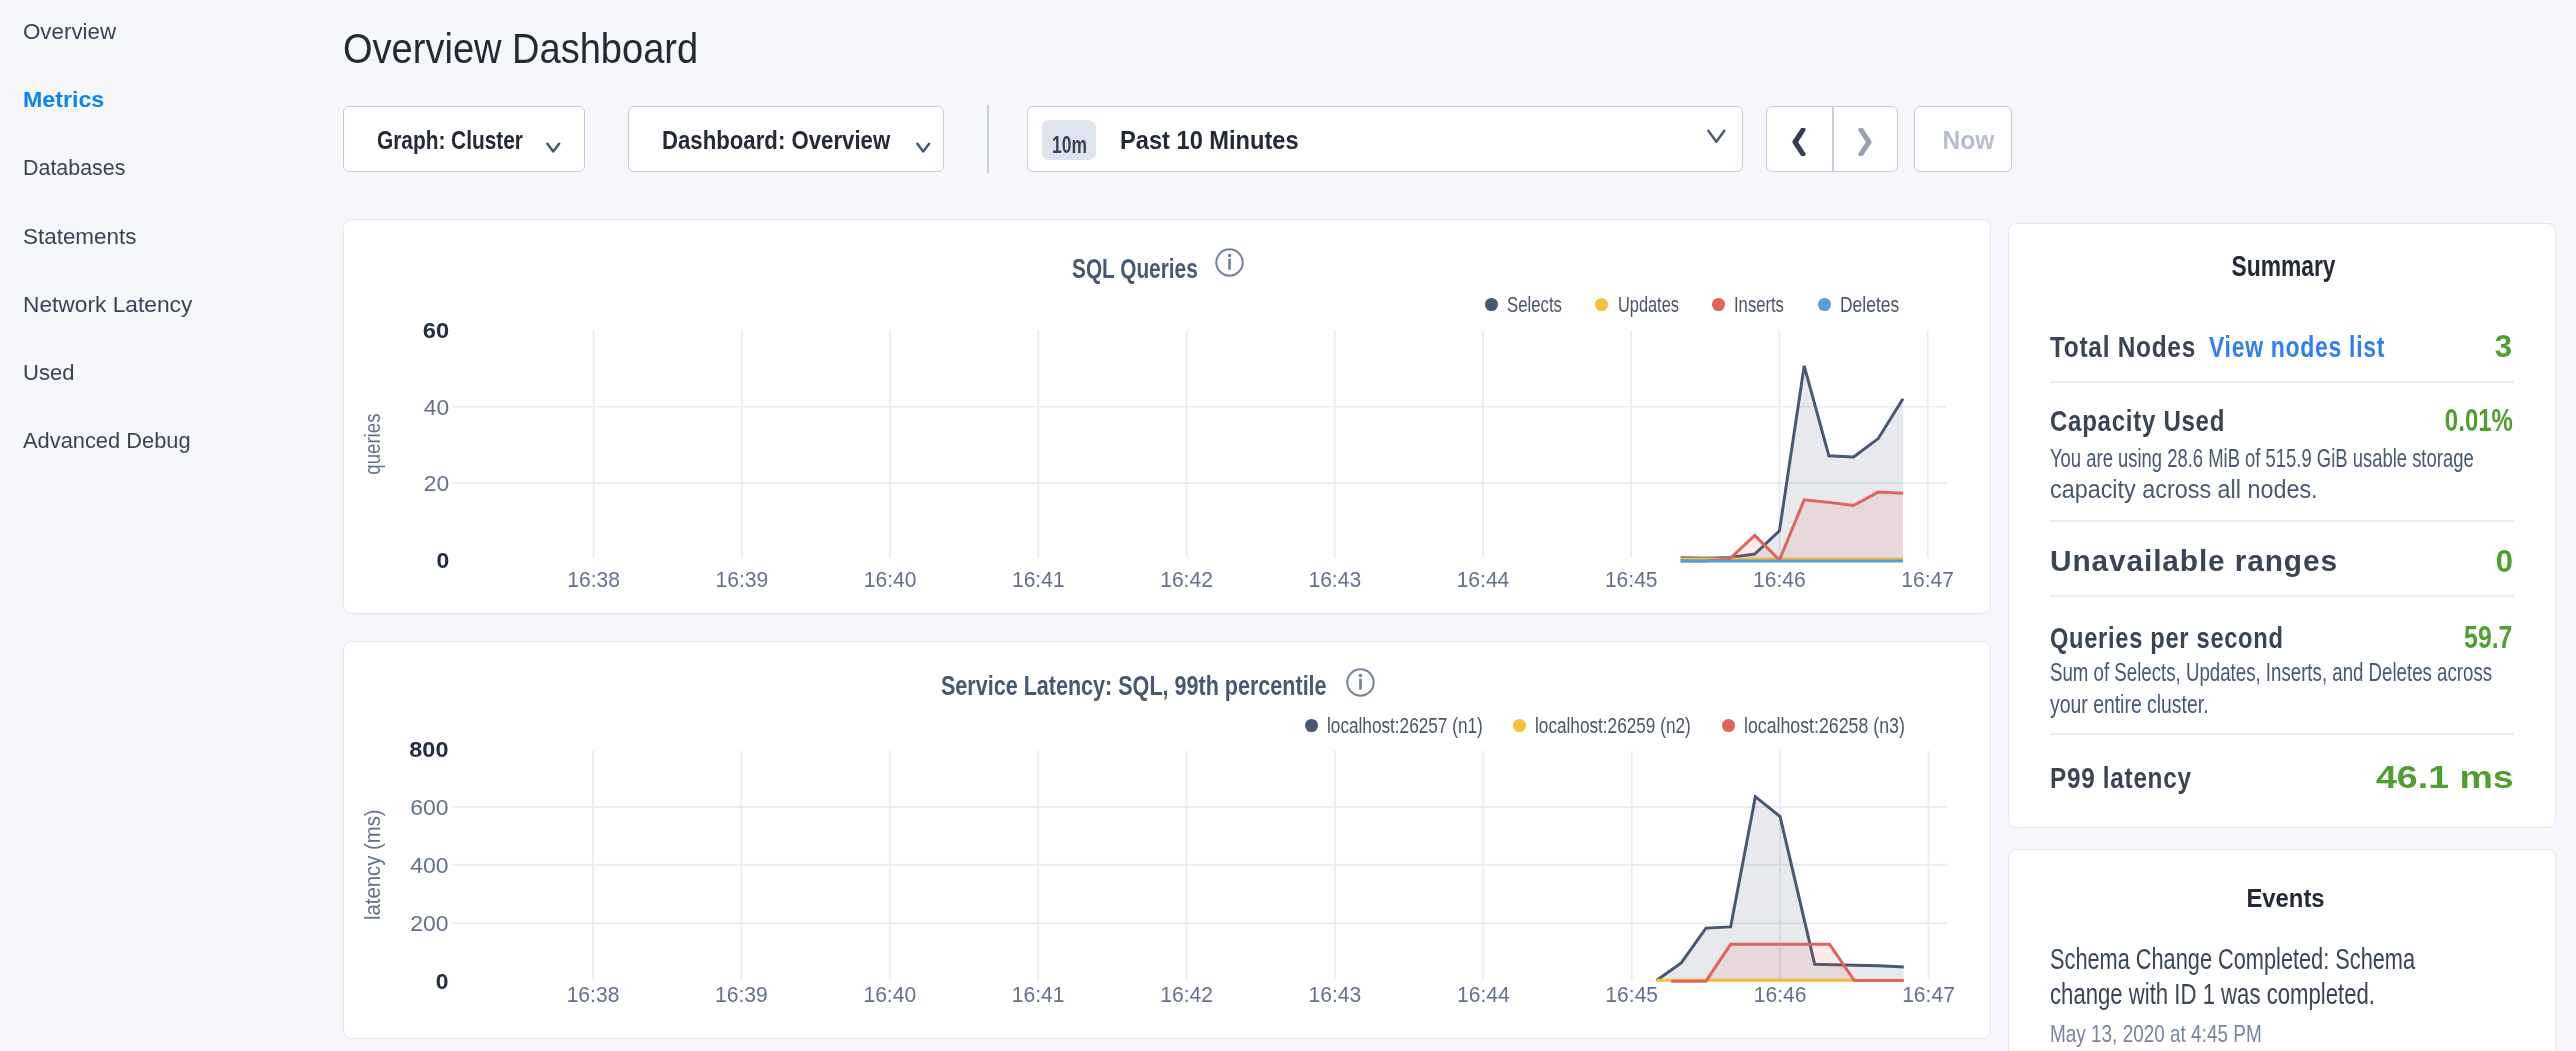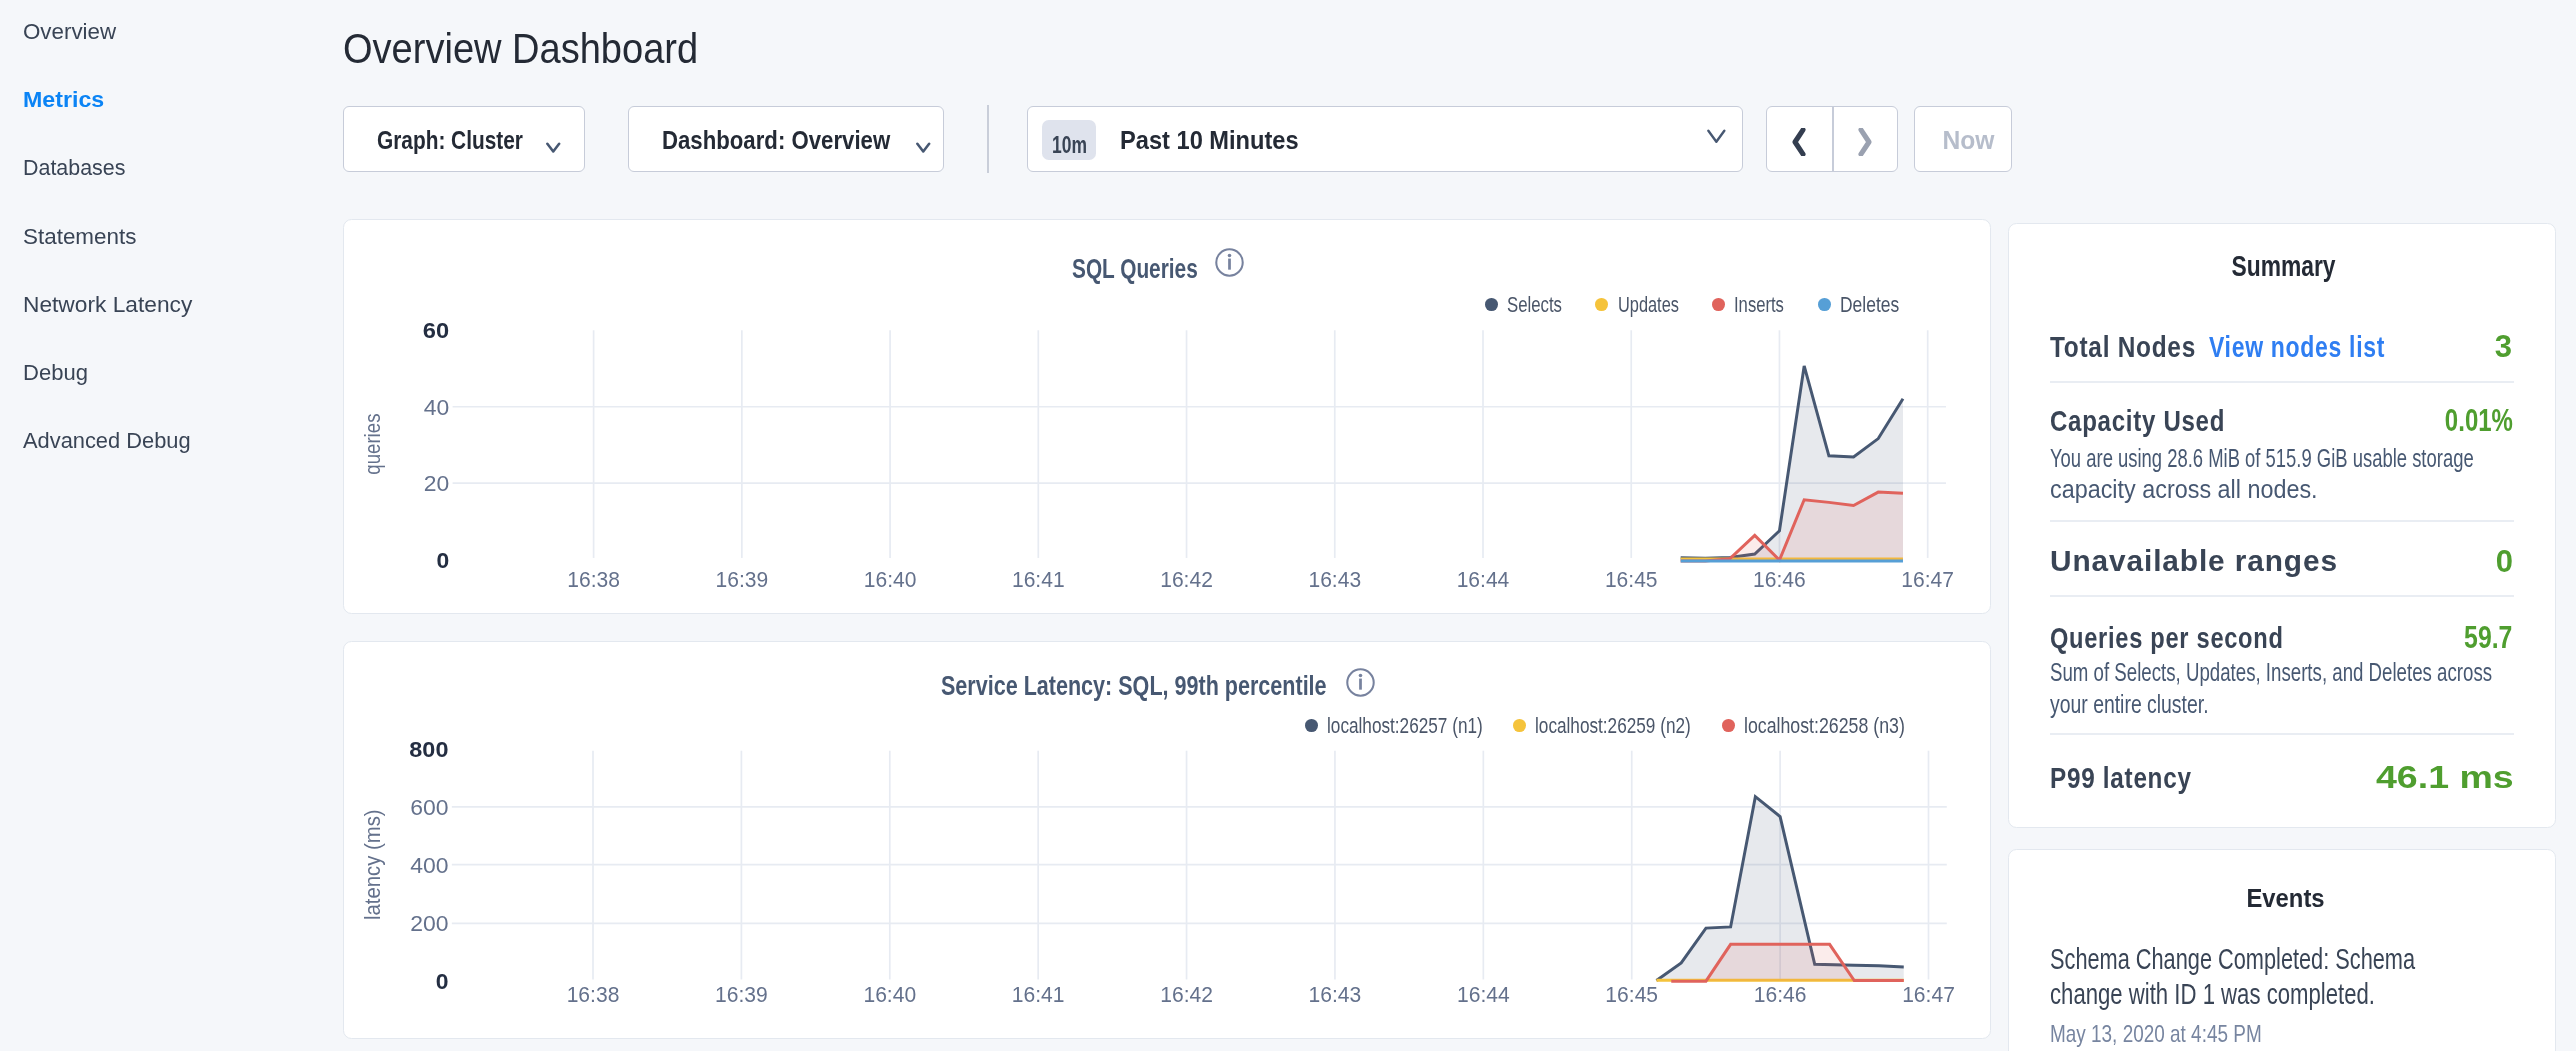--- a/index.html
+++ b/index.html
@@ -4,21 +4,21 @@
 body{width:2576px;height:1051px;overflow:hidden;background:#f5f7fa;font-family:"Liberation Sans",sans-serif;position:relative}
 .card{position:absolute;background:#fff;border:1.7px solid #e3e8ef;border-radius:8.5px;box-sizing:border-box}
 .cbox{position:absolute;background:#fff;border:1.7px solid #c7ccd9;border-radius:6px;box-sizing:border-box}
 .divider{position:absolute;height:1.7px;background:#e9edf3}
 </style></head><body>
 <div style="position:absolute;left:23px;top:21px;font-size:22px;line-height:1;font-weight:400;color:#394455;transform:scaleX(1.0153);transform-origin:left top;white-space:nowrap">Overview</div>
 <div style="position:absolute;left:23px;top:89px;font-size:22px;line-height:1;font-weight:700;color:#0b84f5;transform:scaleX(1.0548);transform-origin:left top;white-space:nowrap">Metrics</div>
 <div style="position:absolute;left:23px;top:157px;font-size:22px;line-height:1;font-weight:400;color:#394455;transform:scaleX(0.9737);transform-origin:left top;white-space:nowrap">Databases</div>
 <div style="position:absolute;left:23px;top:226px;font-size:22px;line-height:1;font-weight:400;color:#394455;transform:scaleX(1.0193);transform-origin:left top;white-space:nowrap">Statements</div>
 <div style="position:absolute;left:23px;top:294px;font-size:22px;line-height:1;font-weight:400;color:#394455;transform:scaleX(1.0331);transform-origin:left top;white-space:nowrap">Network Latency</div>
-<div style="position:absolute;left:23px;top:362px;font-size:22px;line-height:1;font-weight:400;color:#394455;transform:scaleX(1.0017);transform-origin:left top;white-space:nowrap">Debug</div>
+<div style="position:absolute;left:23px;top:362px;font-size:22px;line-height:1;font-weight:400;color:#394455;transform:scaleX(1.0017);transform-origin:left top;white-space:nowrap">Used</div>
 <div style="position:absolute;left:23px;top:430px;font-size:22px;line-height:1;font-weight:400;color:#394455;transform:scaleX(0.9929);transform-origin:left top;white-space:nowrap">Advanced Debug</div>
 <div style="position:absolute;left:343px;top:27px;font-size:43px;line-height:1;font-weight:400;color:#242a35;transform:scaleX(0.8845);transform-origin:left top;white-space:nowrap">Overview Dashboard</div>
 <div class="cbox" style="left:343px;top:106px;width:242px;height:66px"></div>
 <div style="position:absolute;left:377px;top:127px;font-size:26px;line-height:1;font-weight:700;color:#242a35;transform:scaleX(0.8018);transform-origin:left top;white-space:nowrap">Graph: Cluster</div>
 <svg style="position:absolute;left:546px;top:142px" width="14.5" height="12" viewBox="0 0 17.0 14">
     <polyline points="1.6,2 8.5,11 15.4,2" fill="none" stroke="#475872" stroke-width="3" stroke-linecap="round" stroke-linejoin="round"></polyline>
   </svg>
 <div class="cbox" style="left:628px;top:106px;width:316px;height:66px"></div>
 <div style="position:absolute;left:662px;top:127px;font-size:26px;line-height:1;font-weight:700;color:#242a35;transform:scaleX(0.8535);transform-origin:left top;white-space:nowrap">Dashboard: Overview</div>
 <svg style="position:absolute;left:916px;top:142px" width="14.5" height="12" viewBox="0 0 17.0 14">

